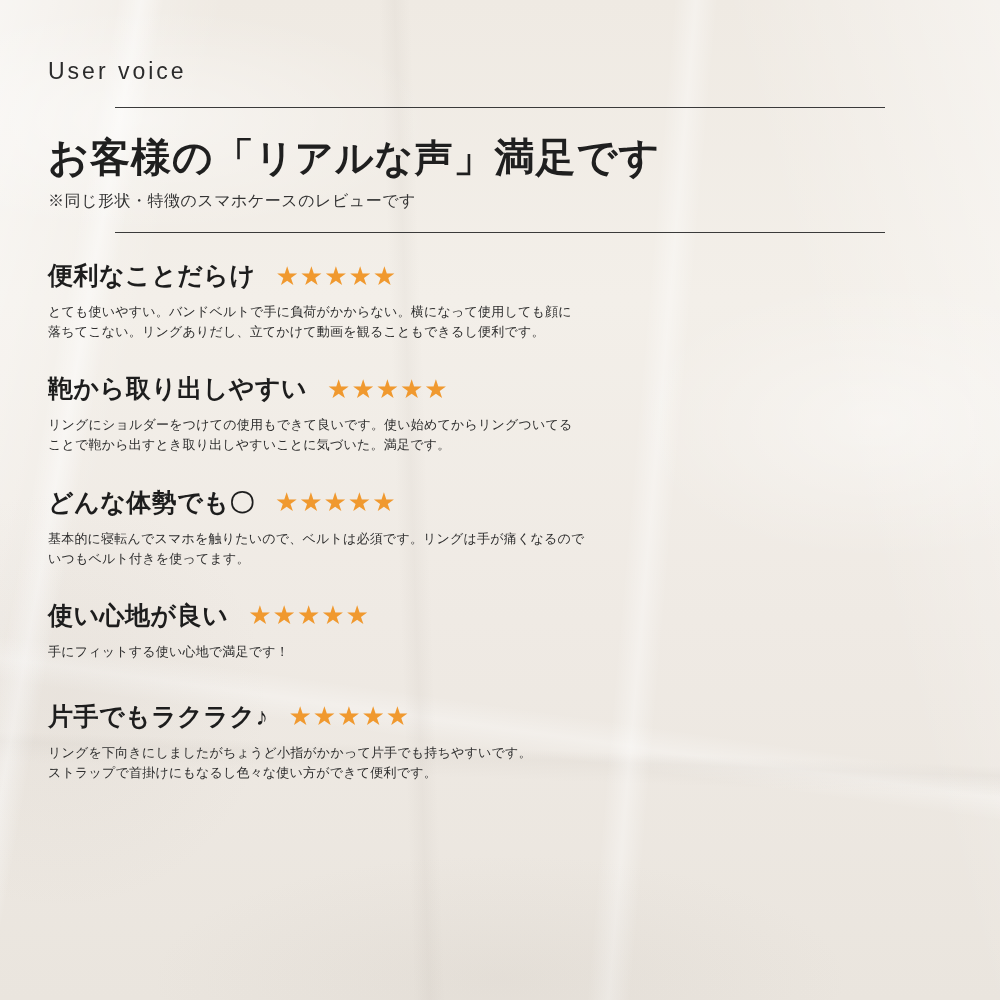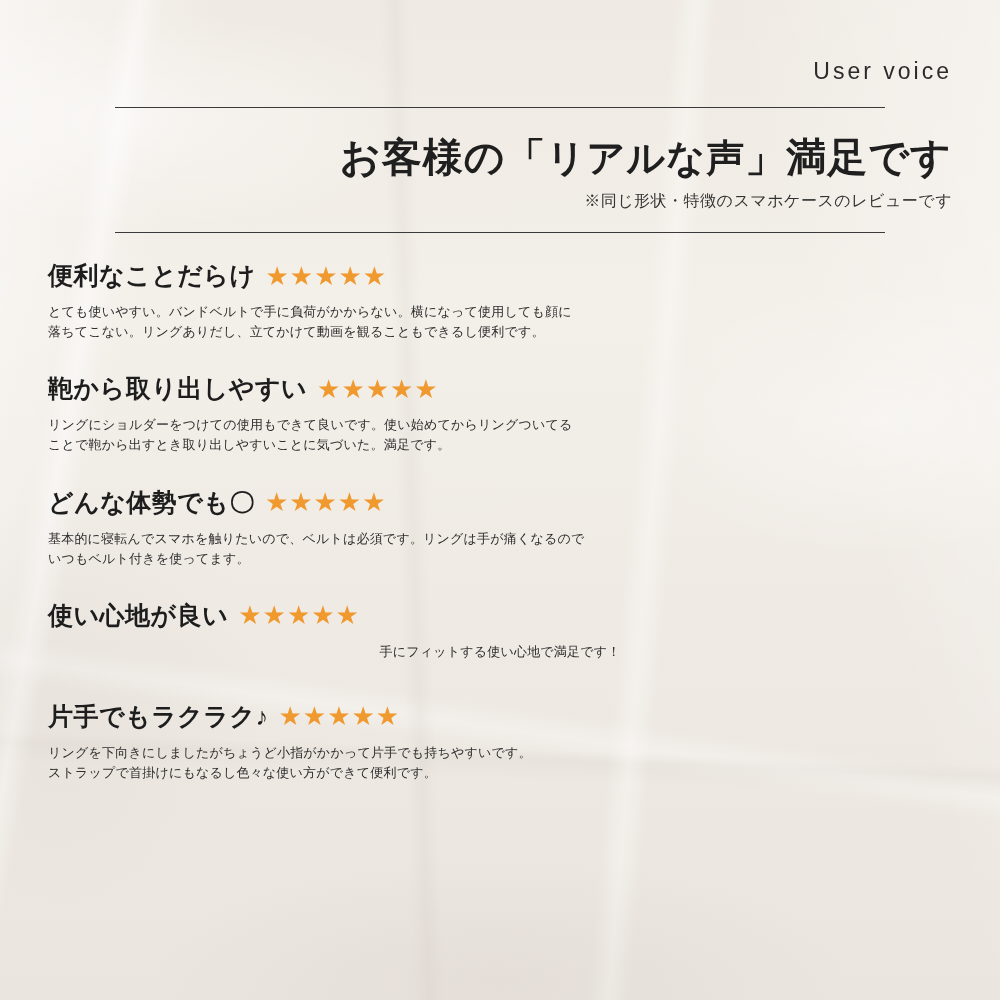--- a/index.html
+++ b/index.html
@@ -49,21 +49,21 @@
     position: absolute;
     left: 0; top: 0;
     width: 1000px;
     height: 1000px;
     padding: 0 48px;
     box-sizing: border-box;
     color: #262626;
   }
   .header {
     padding-top: 58px;
-    text-align: right;
+    text-align: left;
   }
   .eyebrow {
     font-size: 23px;
     letter-spacing: 3px;
     color: #2b2b2b;
     font-weight: 400;
     margin-bottom: 22px;
   }
   .rule {
     height: 1px;
@@ -91,21 +91,21 @@
   }
   .reviews {
     margin-top: 26px;
   }
   .review {
     margin-bottom: 26px;
   }
   .review-head {
     display: flex;
     align-items: center;
-    gap: 10px;
+    gap: 20px;
     margin-bottom: 10px;
     margin-top: 8px;
   }
   .review-title {
     font-size: 25px;
     font-weight: 700;
     color: #1d1d1d;
     letter-spacing: 0.5px;
   }
   .stars {
@@ -118,21 +118,21 @@
   .review-body {
     font-size: 13px;
     line-height: 1.55;
     color: #2e2e2e;
     letter-spacing: 0.2px;
   }
   .review-body div { white-space: nowrap; }
   .r1 { margin-bottom: 30px; }
   .r2 { margin-bottom: 30px; }
   .r3 { margin-bottom: 30px; }
-  .r4 { margin-bottom: 38px; text-align: center; }
+  .r4 { margin-bottom: 38px; }
 </style>
 </head>
 <body>
 
 <div class="page">
   <div class="wrinkle w1"></div>
   <div class="wrinkle w2"></div>
 
   <div class="content">
 

